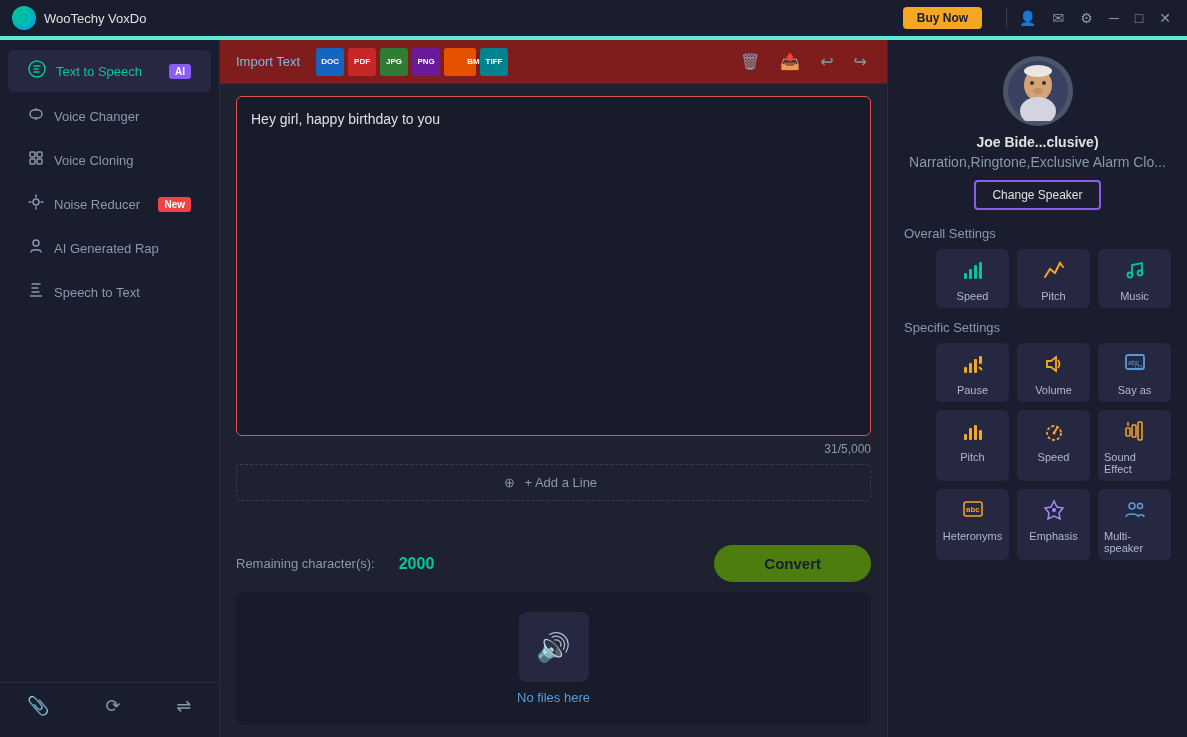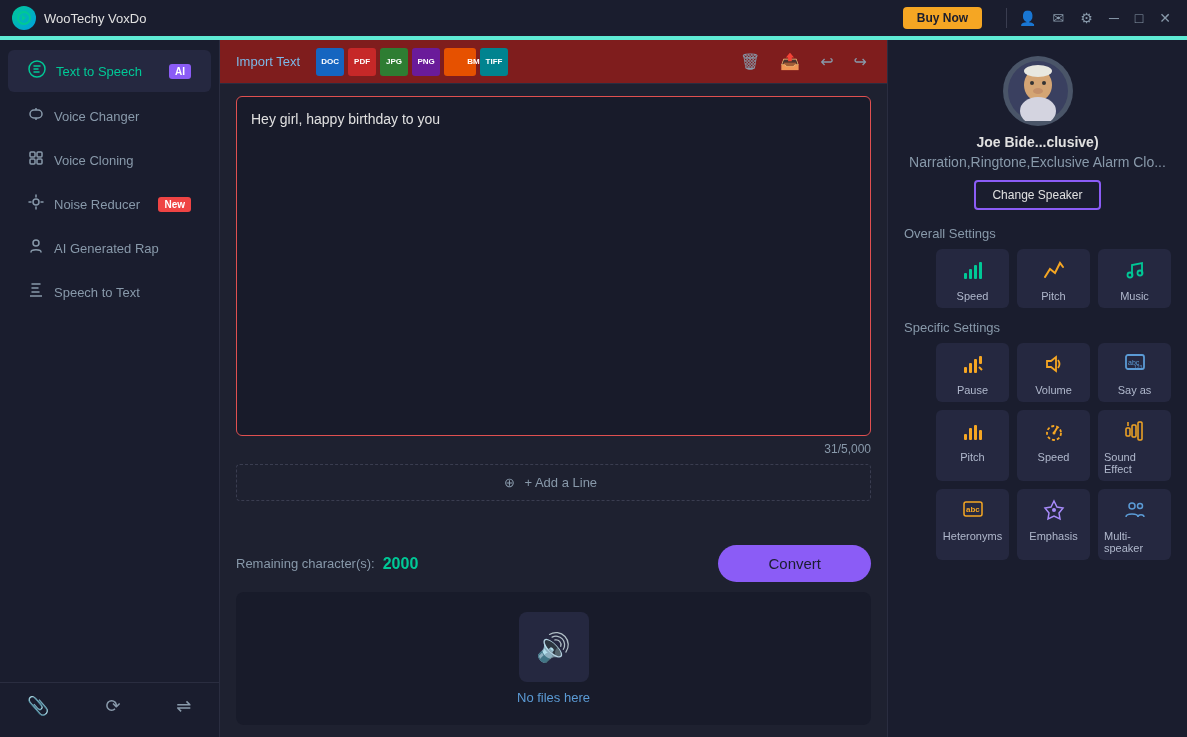--- a/index.html
+++ b/index.html
@@ -217,39 +217,39 @@
       cursor: pointer;
       margin-top: 8px;
     }
     .add-line-bar span { margin-right: 6px; }
 
     
     .footer-controls {
       display: flex;
       align-items: center;
       padding: 10px 16px;
-      gap: 8px;
+      gap: 24px;
     }
     .remaining-label {
       font-size: 13px;
       color: #8899aa;
     }
     .remaining-count {
       color: #00c896;
       font-weight: bold;
     }
     .convert-btn {
       margin-left: auto;
-      background: #8b5cf6;
+      background: #4d7c0f;
       color: #1a1d2e;
       border: none;
       border-radius: 20px;
       padding: 10px 50px;
       font-size: 15px;
-      font-weight: normal;
+      font-weight: bold;
       cursor: pointer;
     }
 
     
     .drop-zone {
       margin: 0 16px 12px 16px;
       background: #181b2a;
       border-radius: 8px;
       display: flex;
       flex-direction: column;

